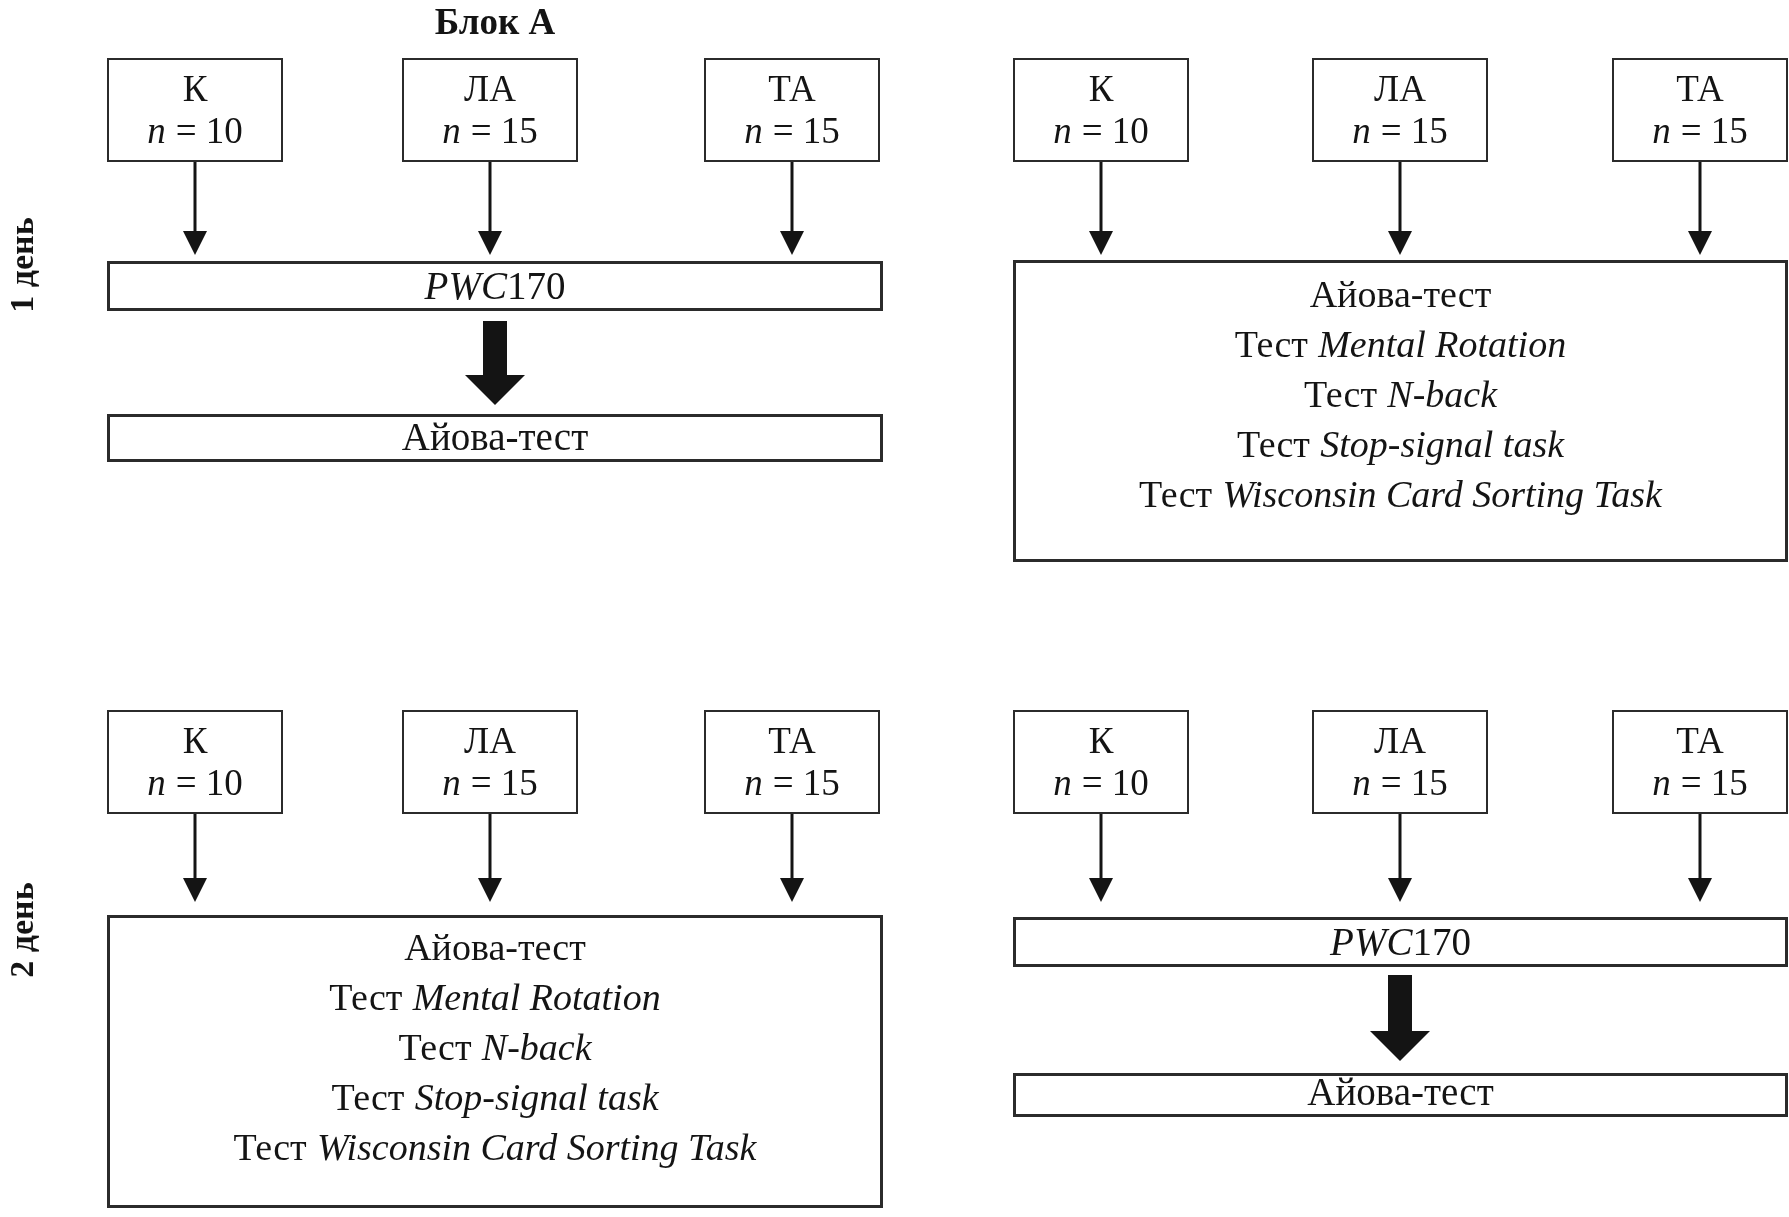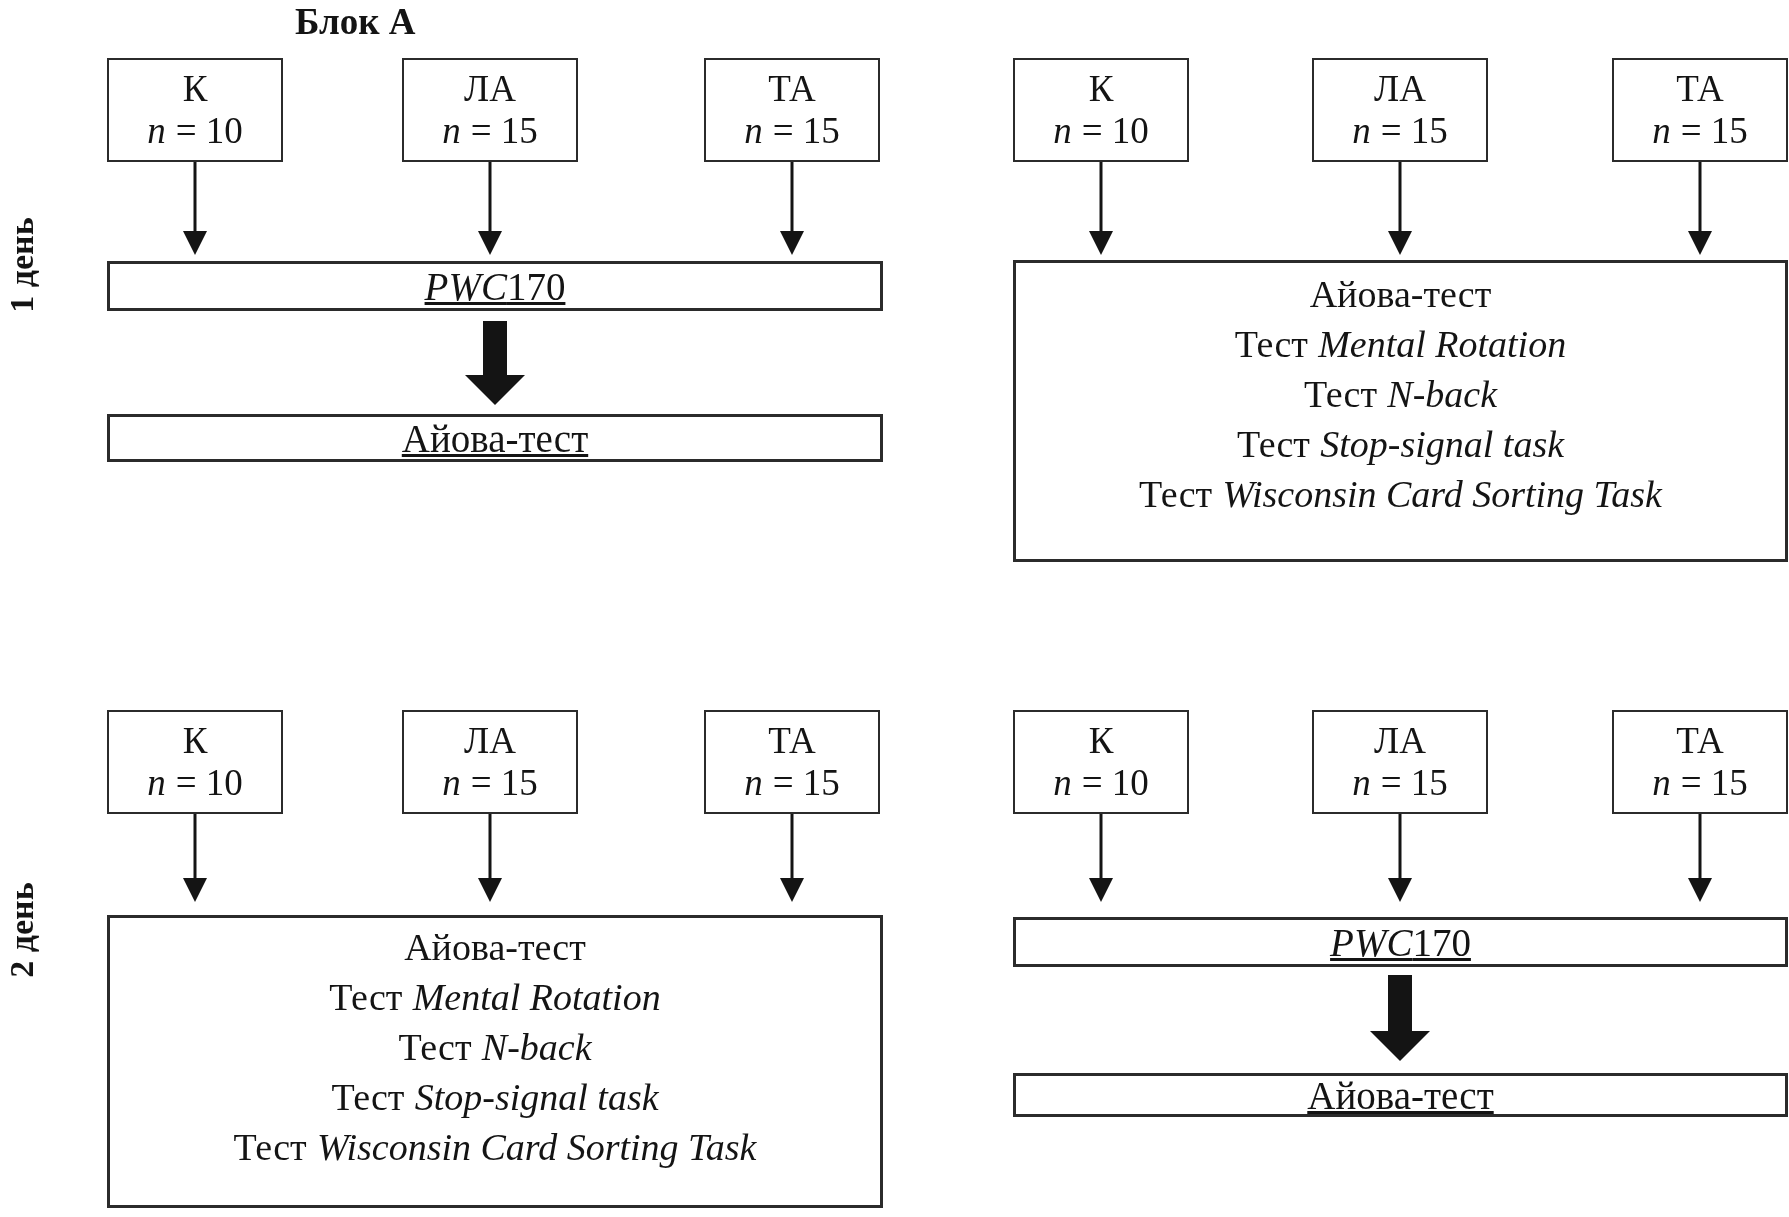--- a/index.html
+++ b/index.html
@@ -6,29 +6,29 @@
     --ink:#141414;
     --border:#2b2b2b;
     --bg:#ffffff;
   }
   html,body{margin:0;padding:0;background:var(--bg);}
   *{box-sizing:border-box;}
   .canvas{
     position:relative;width:1789px;height:1217px;background:var(--bg);
     font-family:"Liberation Serif","DejaVu Serif",serif;color:var(--ink);overflow:hidden;
   }
-  .btitle{position:absolute;top:0;width:400px;font-weight:700;font-size:37px;line-height:1.2;}
+  .btitle{position:absolute;top:0;width:400px;text-align:center;font-weight:700;font-size:37px;line-height:1.2;}
   .side{position:absolute;width:130px;height:40px;display:flex;align-items:center;justify-content:center;
         font-weight:700;font-size:34px;transform:rotate(-90deg);white-space:nowrap;}
   .gbox{position:absolute;width:176px;height:104px;border:2.5px solid var(--border);background:var(--bg);
         display:flex;flex-direction:column;align-items:center;justify-content:center;gap:3px;font-size:37px;line-height:1.05;}
   .gbox .l2{display:flex;gap:0.27em;}
   .var{font-style:italic;}
   .bar{position:absolute;border:3px solid var(--border);background:var(--bg);
-       display:flex;align-items:center;justify-content:center;font-size:39px;text-decoration:underline;}
+       display:flex;align-items:flex-end;justify-content:center;font-size:39px;}
   .bar .w{white-space:pre;}
   .bigbox{position:absolute;border:3px solid var(--border);background:var(--bg);}
   .tline{height:50px;display:flex;align-items:center;justify-content:center;gap:0.27em;font-size:38px;}
   .it{font-style:italic;}
   span.it:empty{display:none;}
   .arr{position:absolute;width:26px;}
   .arr .shaft{position:absolute;left:50%;top:0;transform:translateX(-50%);width:3px;height:calc(100% - 24px);background:var(--ink);}
   .arr .head{position:absolute;left:50%;bottom:0;transform:translateX(-50%);width:0;height:0;
              border-left:12px solid transparent;border-right:12px solid transparent;border-top:24px solid var(--ink);}
   .tarr{position:absolute;width:60px;}

